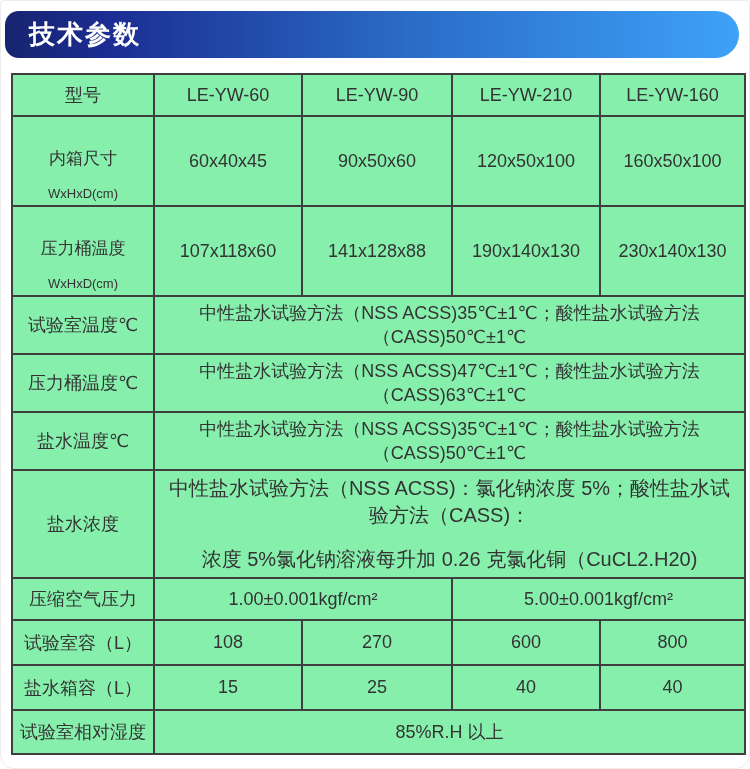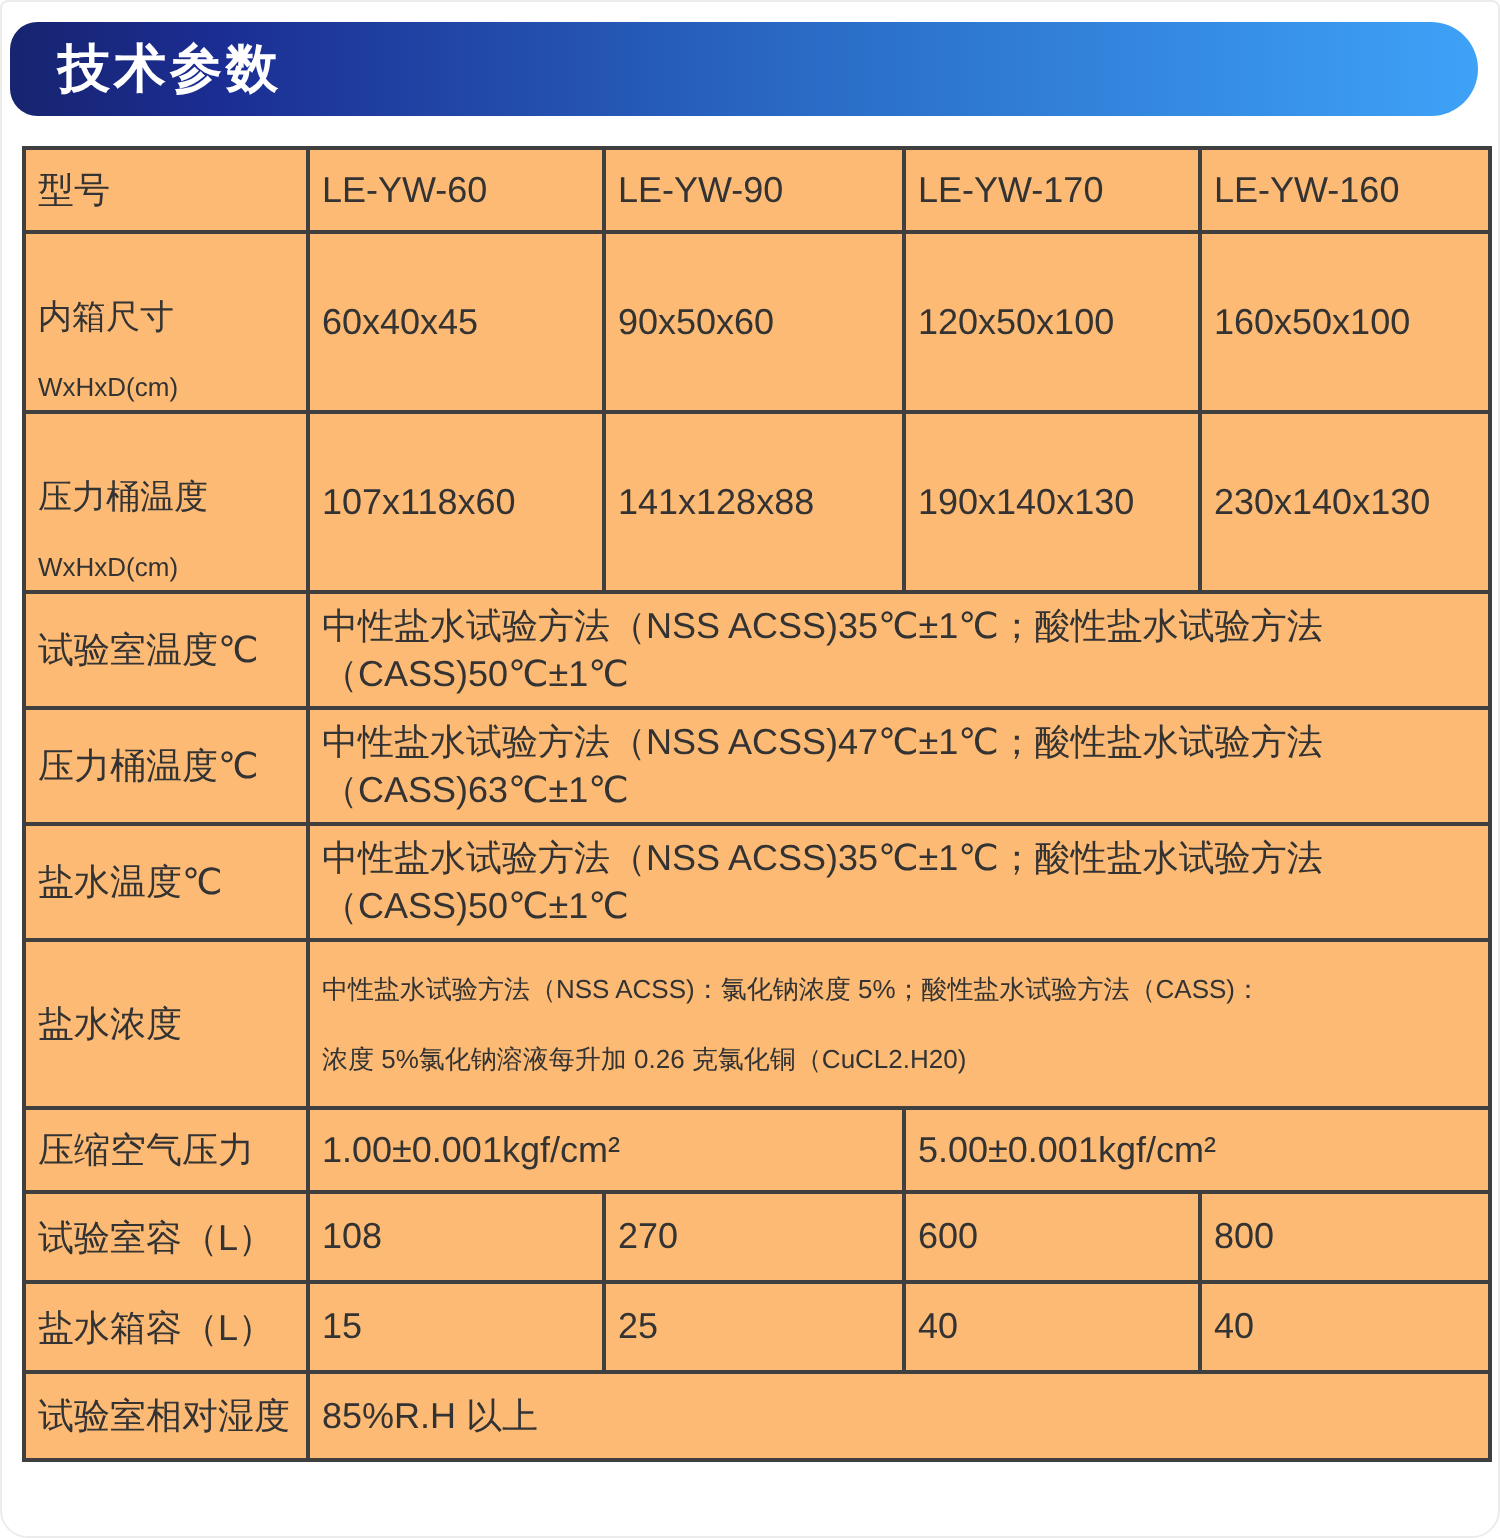--- a/index.html
+++ b/index.html
@@ -38,42 +38,42 @@
   table.spec {
     position: absolute;
     left: 10px;
     top: 72px;
     width: 733px;
     table-layout: fixed;
     border-collapse: collapse;
   }
   table.spec td {
     border: 2px solid #3f3f3f;
-    background: #fdba74;
+    background: #86efac;
     color: #333333;
-    text-align: left;
+    text-align: center;
     vertical-align: middle;
     font-size: 18px;
     padding: 4px 6px;
     overflow: hidden;
   }
   td.lbl { font-size: 17px; }
   .r-model td   { height: 42px; }
   .r-size td    { height: 64px; }
   .r-temp td    { height: 41px; }
   .r-conc td    { height: 84px; }
   .r-air td     { height: 42px; }
   .r-sprayv td  { height: 42px; }
   .r-cap td     { height: 45px; }
   .r-mat td     { height: 41px; }
   .r-hum td     { height: 44px; }
   .two-line .main { font-size: 17px; color: #333; margin-top: 26px; }
   .two-line .sub  { font-size: 13px; color: #333; margin-top: 16px; }
   .conc-cell { display: flex; flex-direction: column; justify-content: center; gap: 17px; }
-  .conc-cell div { font-size: 13px; }
+  .conc-cell div { font-size: 20px; }
   .span-text { font-size: 17px; }
 </style>
 </head>
 <body>
 
 <div class="card">
 
   <div class="banner">
     <span class="banner-title">技术参数</span>
   </div>
@@ -85,21 +85,21 @@
         <col style="width:150px">
         <col style="width:148px">
         <col style="width:145px">
     </colgroup>
 
     <tbody>
         <tr class="r-model">
       <td class="lbl">型号</td>
       <td>LE-YW-60</td>
       <td>LE-YW-90</td>
-      <td>LE-YW-170</td>
+      <td>LE-YW-210</td>
       <td>LE-YW-160</td>
     </tr>
 
     <tr class="r-size">
       <td class="lbl">
         <div class="two-line">
           <div class="main">内箱尺寸</div>
           <div class="sub">WxHxD(cm)</div>
         </div>
       </td>

